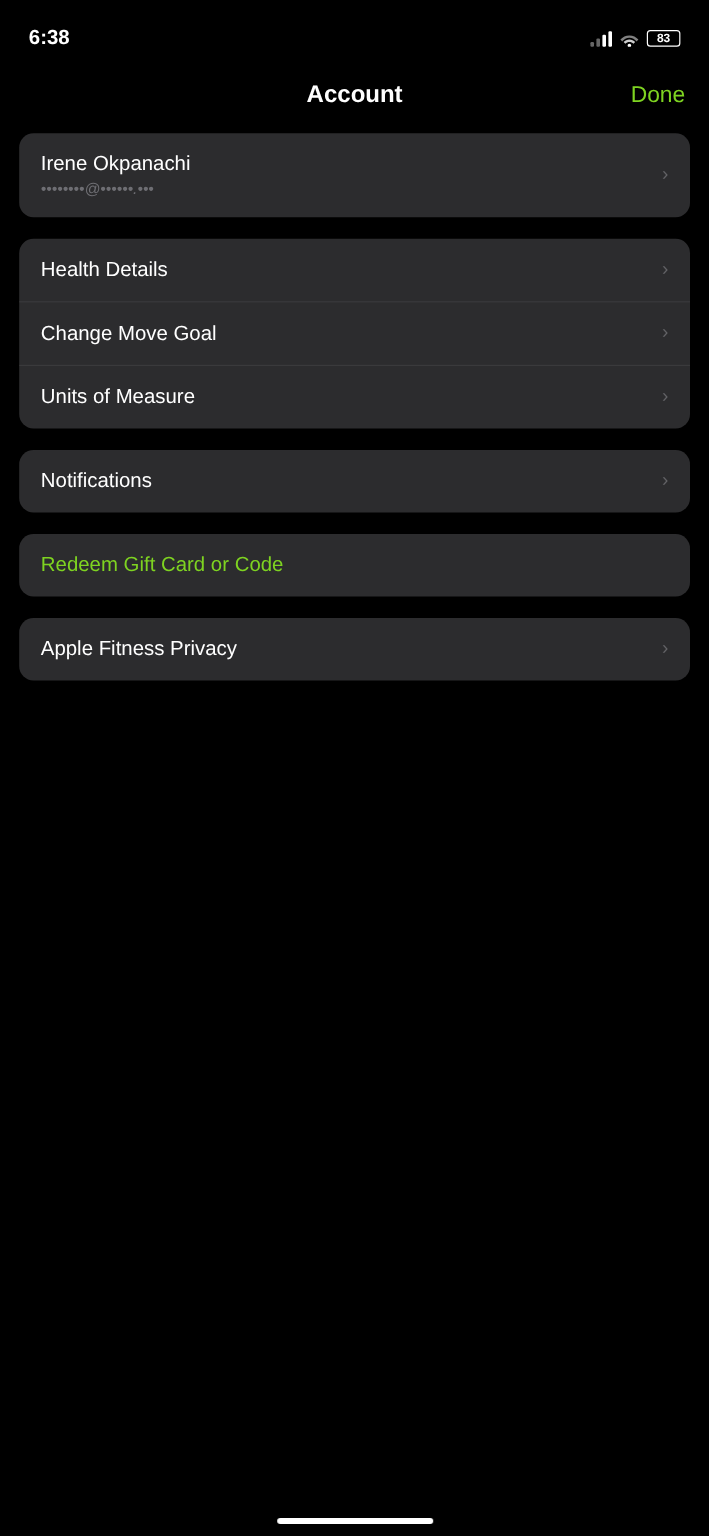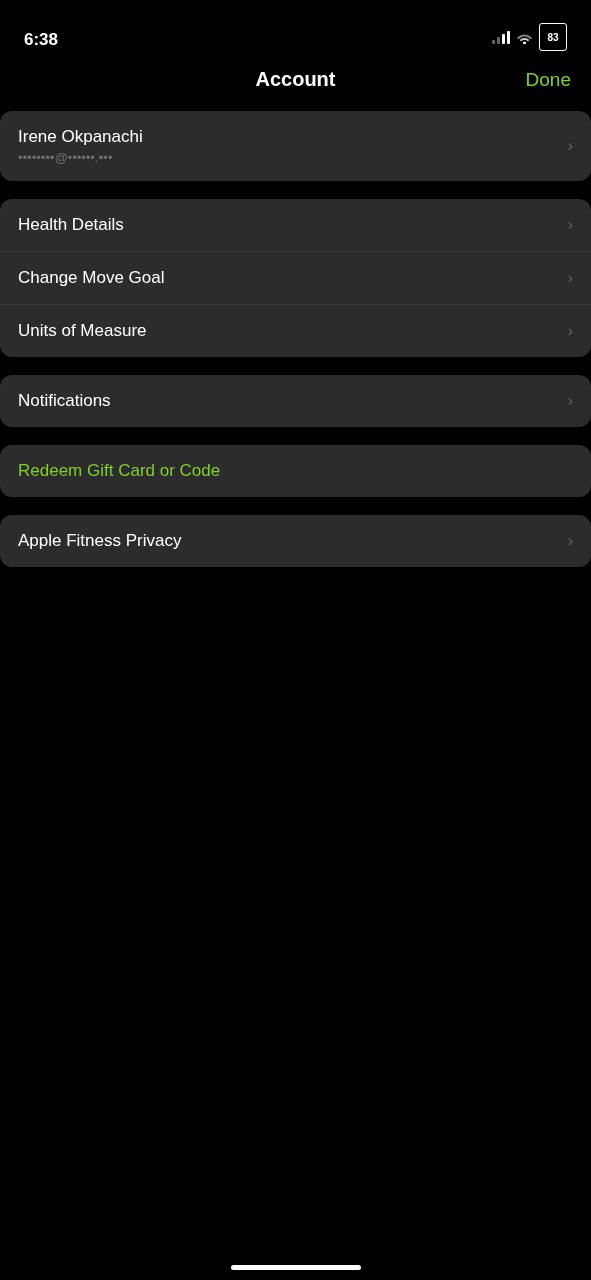--- a/index.html
+++ b/index.html
@@ -11,21 +11,22 @@
       min-height: 1280px;
       font-family: -apple-system, 'SF Pro Display', 'Helvetica Neue', sans-serif;
       color: #fff;
       overflow-x: hidden;
     }
 
     
     .status-bar {
       display: flex;
       justify-content: space-between;
-      padding: 30px 24px 8px 24px;
+      align-items: center;
+      padding: 20px 24px 8px 24px;
       height: 52px;
     }
 
     .status-time {
       font-size: 17px;
       font-weight: 600;
       color: #fff;
     }
 
     .status-icons {
@@ -51,21 +52,21 @@
       width: 17px;
       height: 13px;
     }
 
     .battery-icon {
       display: flex;
       align-items: center;
       border: 1.5px solid #fff;
       border-radius: 3px;
       padding: 1px 2px;
-      height: 28px;
+      height: 14px;
       position: relative;
       font-size: 10px;
       font-weight: 600;
       color: #fff;
       padding: 0 3px;
       min-width: 28px;
       justify-content: center;
     }
 
     
@@ -88,21 +89,21 @@
       position: absolute;
       right: 20px;
       font-size: 19px;
       font-weight: 400;
       color: #7ED321;
       cursor: pointer;
     }
 
     
     .content {
-      padding: 0 0;
+      padding: 0 16px;
     }
 
     
     .card {
       background: #2c2c2e;
       border-radius: 12px;
       margin-bottom: 18px;
       overflow: hidden;
     }
 

